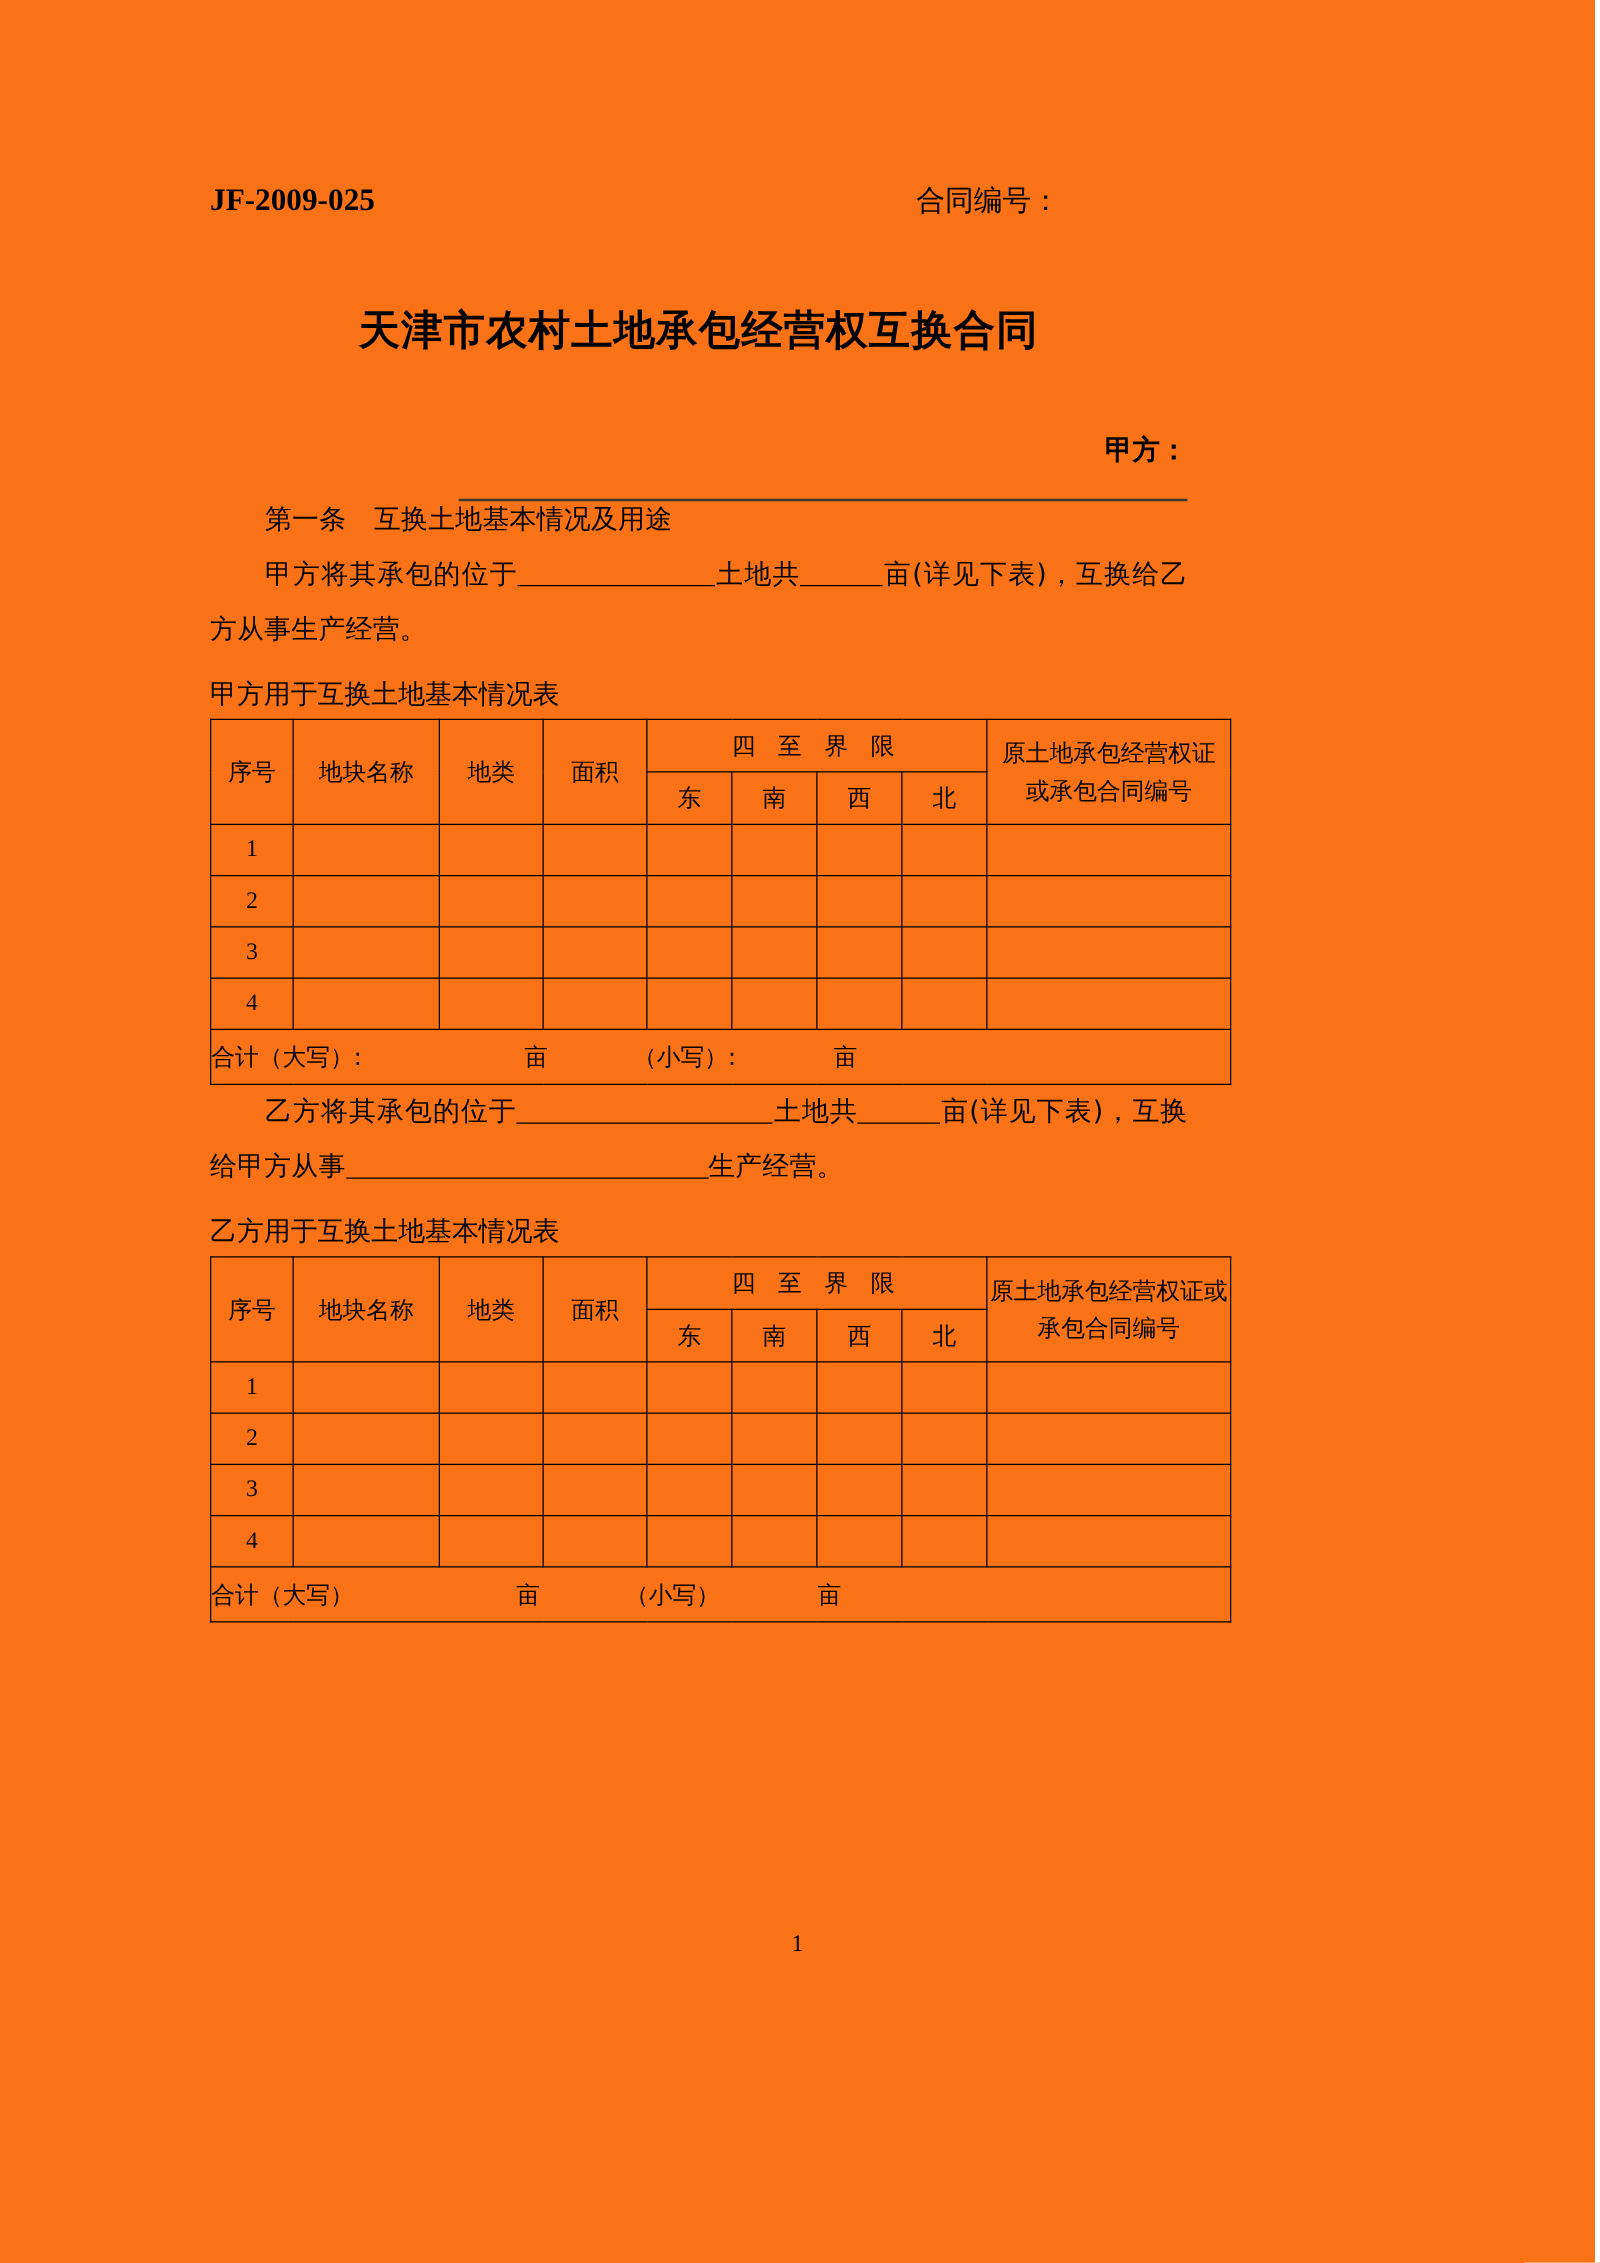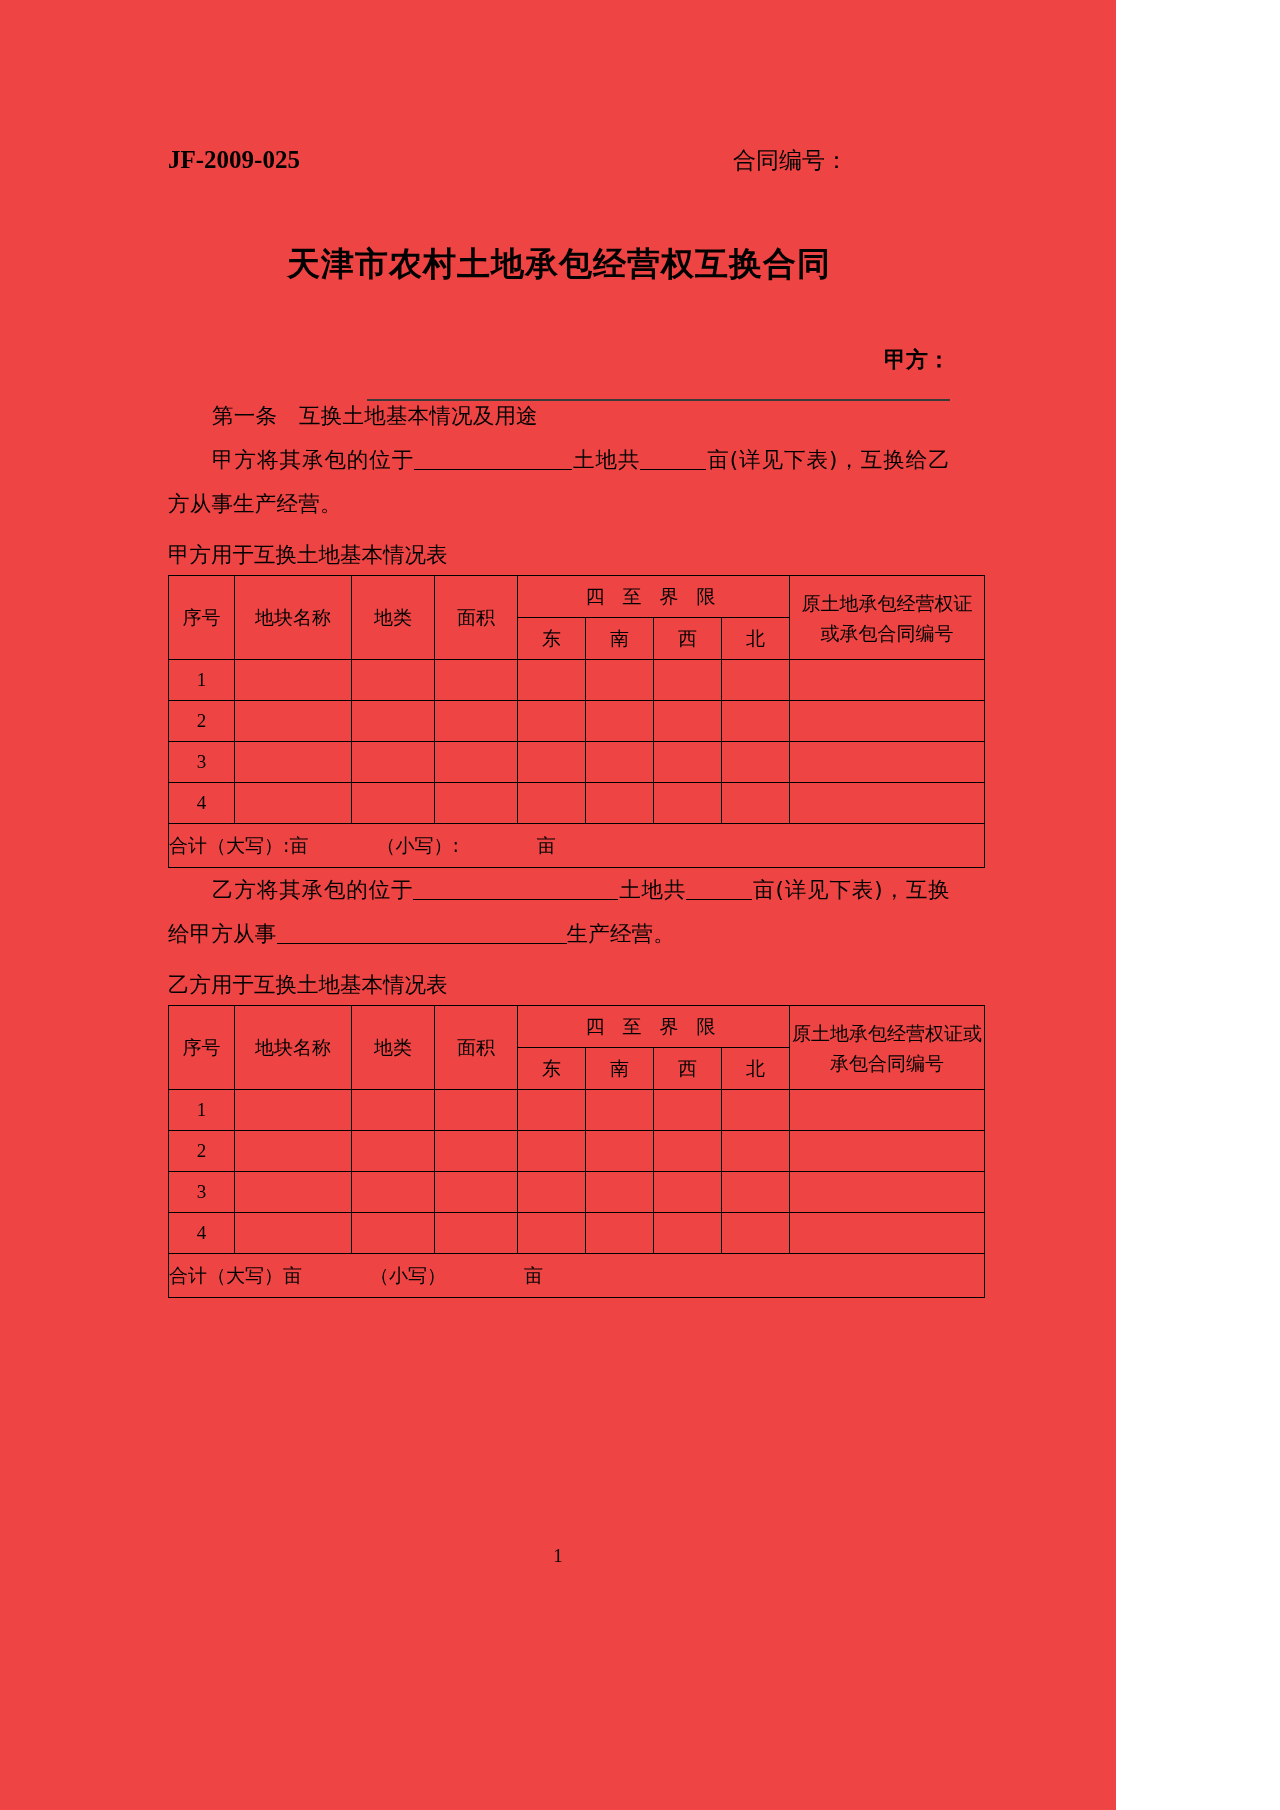--- a/index.html
+++ b/index.html
@@ -10,25 +10,25 @@
   }
   body {
     width: 1280px;
     height: 1810px;
     font-family: "Liberation Serif", "DejaVu Serif", serif;
     color: #000000;
     position: relative;
     overflow: hidden;
   }
   .page {
-    width: 1116px;
+    width: 1276px;
     height: 1810px;
     position: relative;
     padding: 0;
-    background: #ef4444;
+    background: #f97316;
   }
   .content {
     position: absolute;
     left: 168px;
     top: 0;
     width: 782px;
   }
 
   
   .doc-header {
@@ -164,21 +164,21 @@
     height: 44px;
     text-align: left;
     padding-left: 14px;
     font-size: 20px;
   }
   .total-inner {
     display: flex;
     align-items: center;
     white-space: nowrap;
   }
-  .tot-label  { }
+  .tot-label  { margin-right: 130px; }
   .tot-mu1    { margin-right: 68px; }
   .tot-small  { margin-right: 78px; }
   .para-after-table { margin-top: 8px; }
 
   
   .page-number {
     position: absolute;
     left: 0;
     right: 0;
     top: 1545px;

